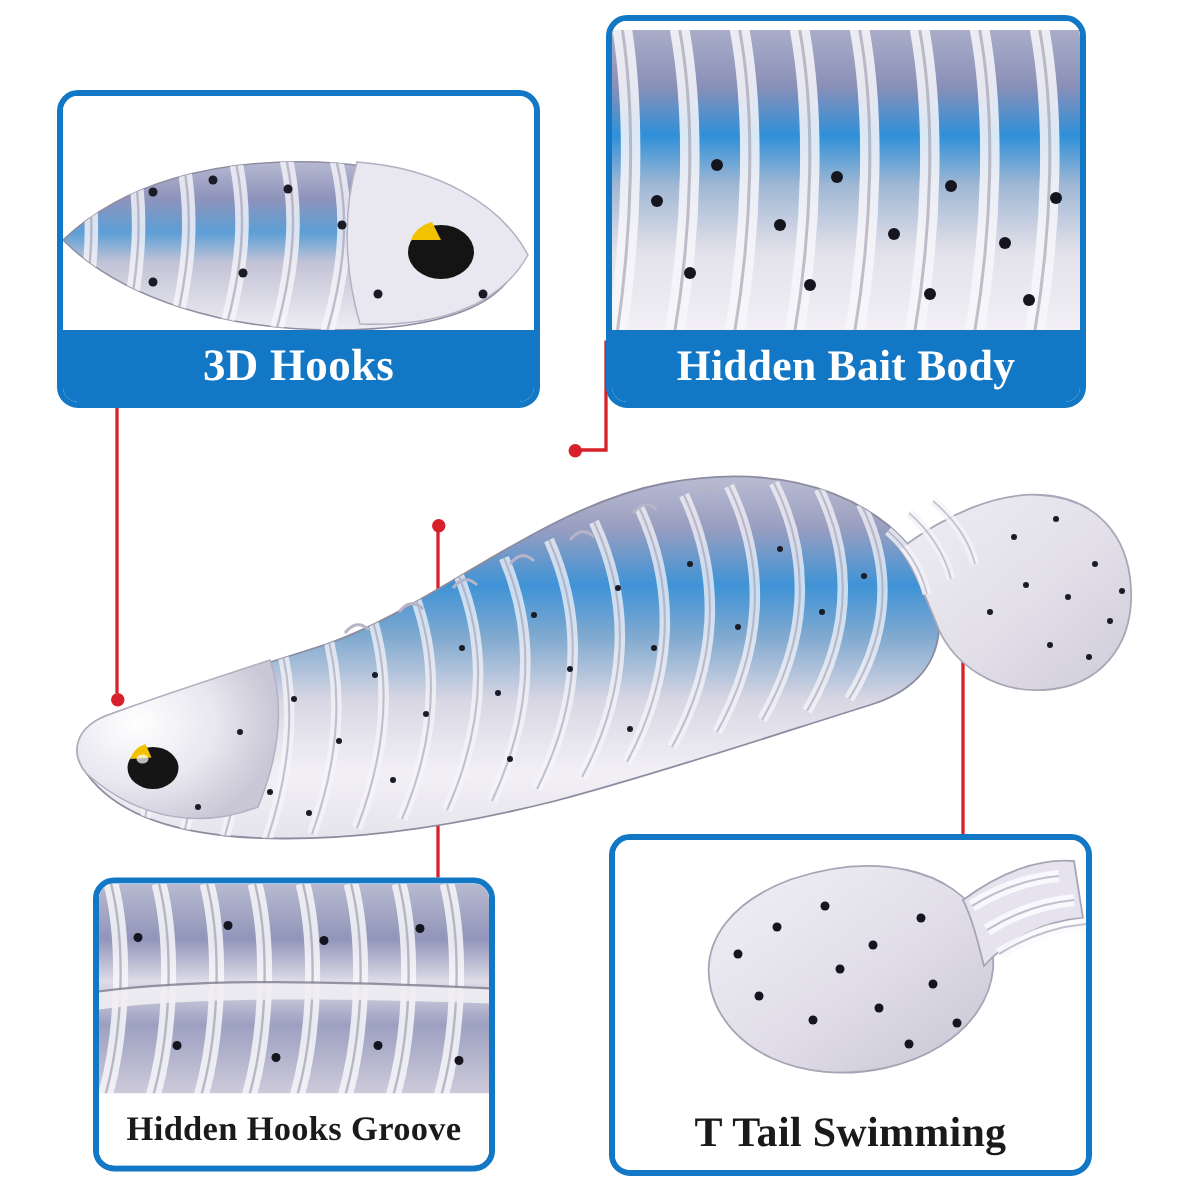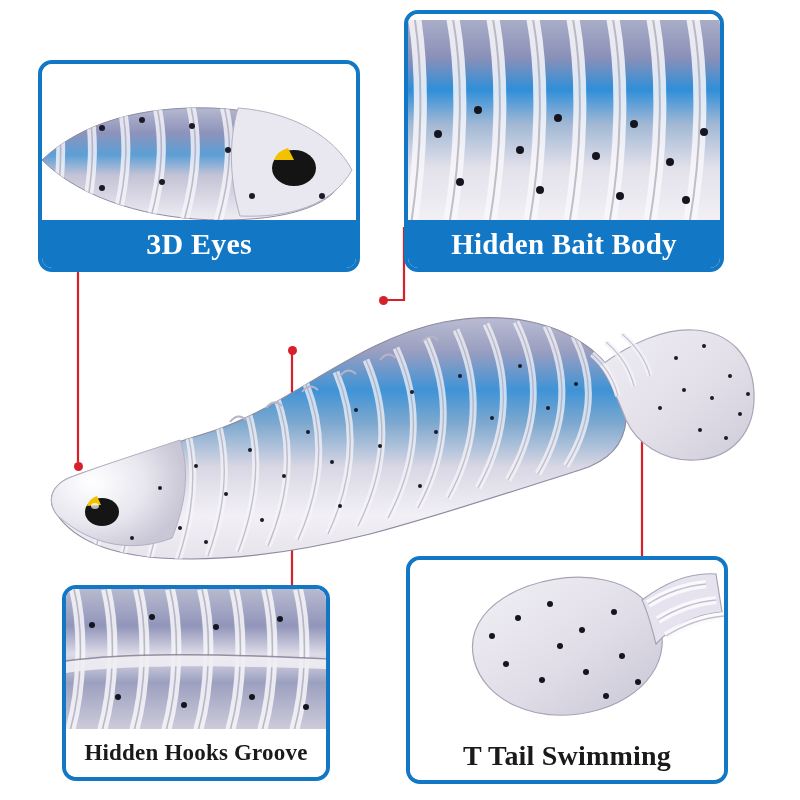--- a/index.html
+++ b/index.html
@@ -290,21 +290,21 @@
             <circle cx="100" cy="56" r="3"></circle>
           <circle cx="150" cy="62" r="3"></circle>
             <circle cx="186" cy="86" r="3"></circle>
           <circle cx="120" cy="118" r="3"></circle>
             <circle cx="60" cy="124" r="3"></circle>
           <circle cx="210" cy="132" r="3"></circle>
             <circle cx="280" cy="132" r="3"></circle>
         </g>
       </svg>
     </div>
-    <div class="label" style="font-size:30px;">3D Eyes</div>
+    <div class="label" style="font-size:30px;">3D Hooks</div>
   </div>
 
   <div class="panel" style="left:404px; top:10px; width:320px; height:262px;">
     <div class="photo">
       <svg width="314" height="218" viewBox="0 0 314 218">
         <defs>
           <linearGradient id="g2" x1="0" y1="0" x2="0" y2="1">
             <stop offset="0%" stop-color="#a9adc8"></stop>
             <stop offset="18%" stop-color="#8b90b8"></stop>
             <stop offset="34%" stop-color="#2f8fd8"></stop>

